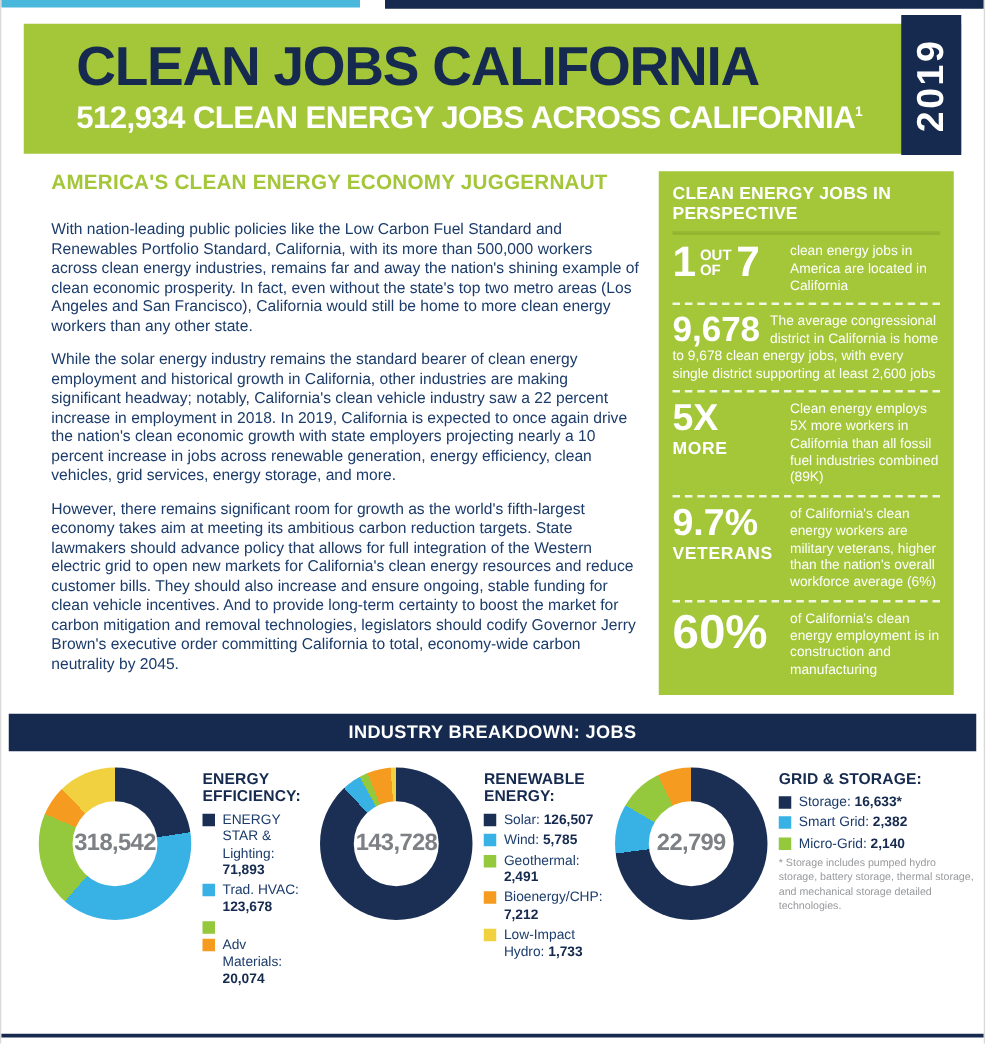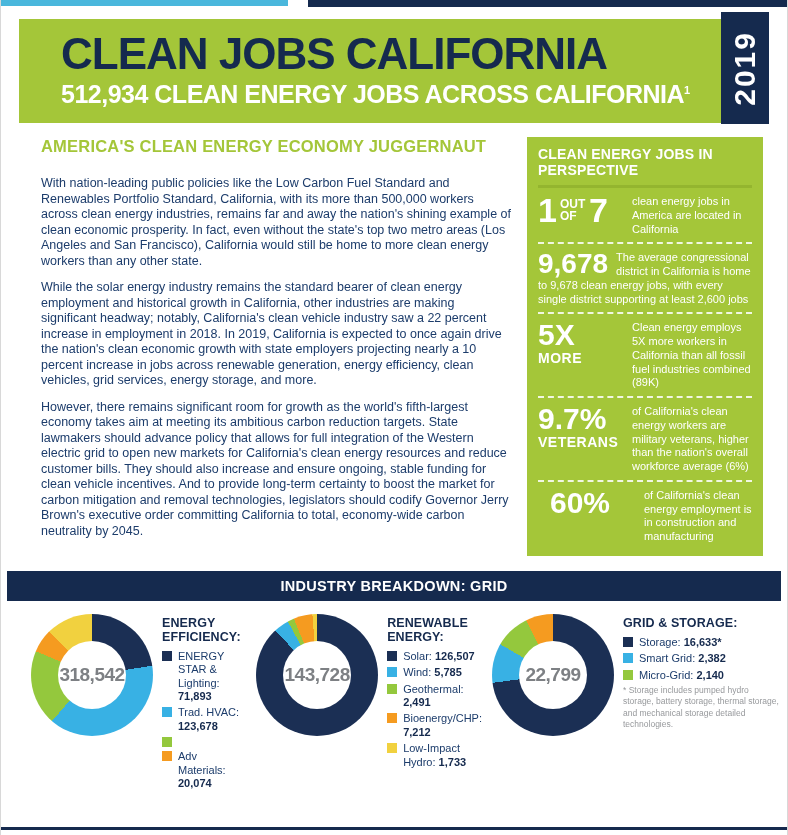--- a/index.html
+++ b/index.html
@@ -38,21 +38,21 @@
   .stat-num { flex:0 0 auto; font-weight:bold; color:#fff; }
   .stat-desc { flex:1 1 auto; font-size:11px; line-height:1.25; }
   .ratio { display:flex; align-items:flex-start; gap:3px; width:86px; }
   .ratio .big { font-size:34px; line-height:0.9; }
   .ratio .outof { font-size:12px; font-weight:bold; width:26px; line-height:1.0; margin-top:3px; }
   .stack { width:86px; text-align:left; }
   .stack .big { display:block; font-size:30px; line-height:0.95; }
   .stack .sub { display:block; font-size:14px; font-weight:bold; letter-spacing:0.5px; }
   .stat.flow { display:block; }
   .stat.flow .stat-num { float:left; margin-right:8px; font-size:28px; line-height:0.95; }
-  .big60 { font-size:30px; line-height:0.9; width:86px;margin-left:12px; }
+  .big60 { font-size:38px; line-height:0.9; width:86px; }
 
   
   .section-bar { margin:15px 6px 0 6px; background:#152a4e; color:#fff; text-align:center;
                  font-size:14.5px; font-weight:bold; letter-spacing:0.3px; padding:7px 0; }
 
   
   .charts-row { display:flex; align-items:flex-start; }
   .row1 { margin:13px 8px 0 30px; gap:10px; }
   .row1 .chart-group { flex:1 1 0; }
   .chart-group { display:flex; gap:9px; }
@@ -130,21 +130,21 @@
         <div class="stat-desc">of California's clean energy workers are military veterans, higher than the nation's overall workforce average (6%)</div>
       </div>
 
       <div class="stat">
         <div class="stat-num big60">60%</div>
         <div class="stat-desc">of California's clean energy employment is in construction and manufacturing</div>
       </div>
     </aside>
   </main>
 
-  <div class="section-bar">INDUSTRY BREAKDOWN: GRID</div>
+  <div class="section-bar">INDUSTRY BREAKDOWN: JOBS</div>
 
   <section class="charts-row row1">
     <div class="chart-group c1">
       <div class="donut-wrap">
         <div class="donut" style="background: conic-gradient(rgb(27, 47, 84) 0deg, rgb(27, 47, 84) 81.25deg, rgb(56, 177, 228) 81.25deg, rgb(56, 177, 228) 221.02deg, rgb(148, 200, 61) 221.02deg, rgb(148, 200, 61) 292.92deg, rgb(245, 155, 32) 292.92deg, rgb(245, 155, 32) 315.61deg, rgb(241, 209, 63) 315.61deg, rgb(241, 209, 63) 360deg);"></div>
         <div class="donut-hole"></div>
         <div class="donut-center">318,542</div>
       </div>
       <div class="legend">
         <div class="legend-title">ENERGY EFFICIENCY:</div>

